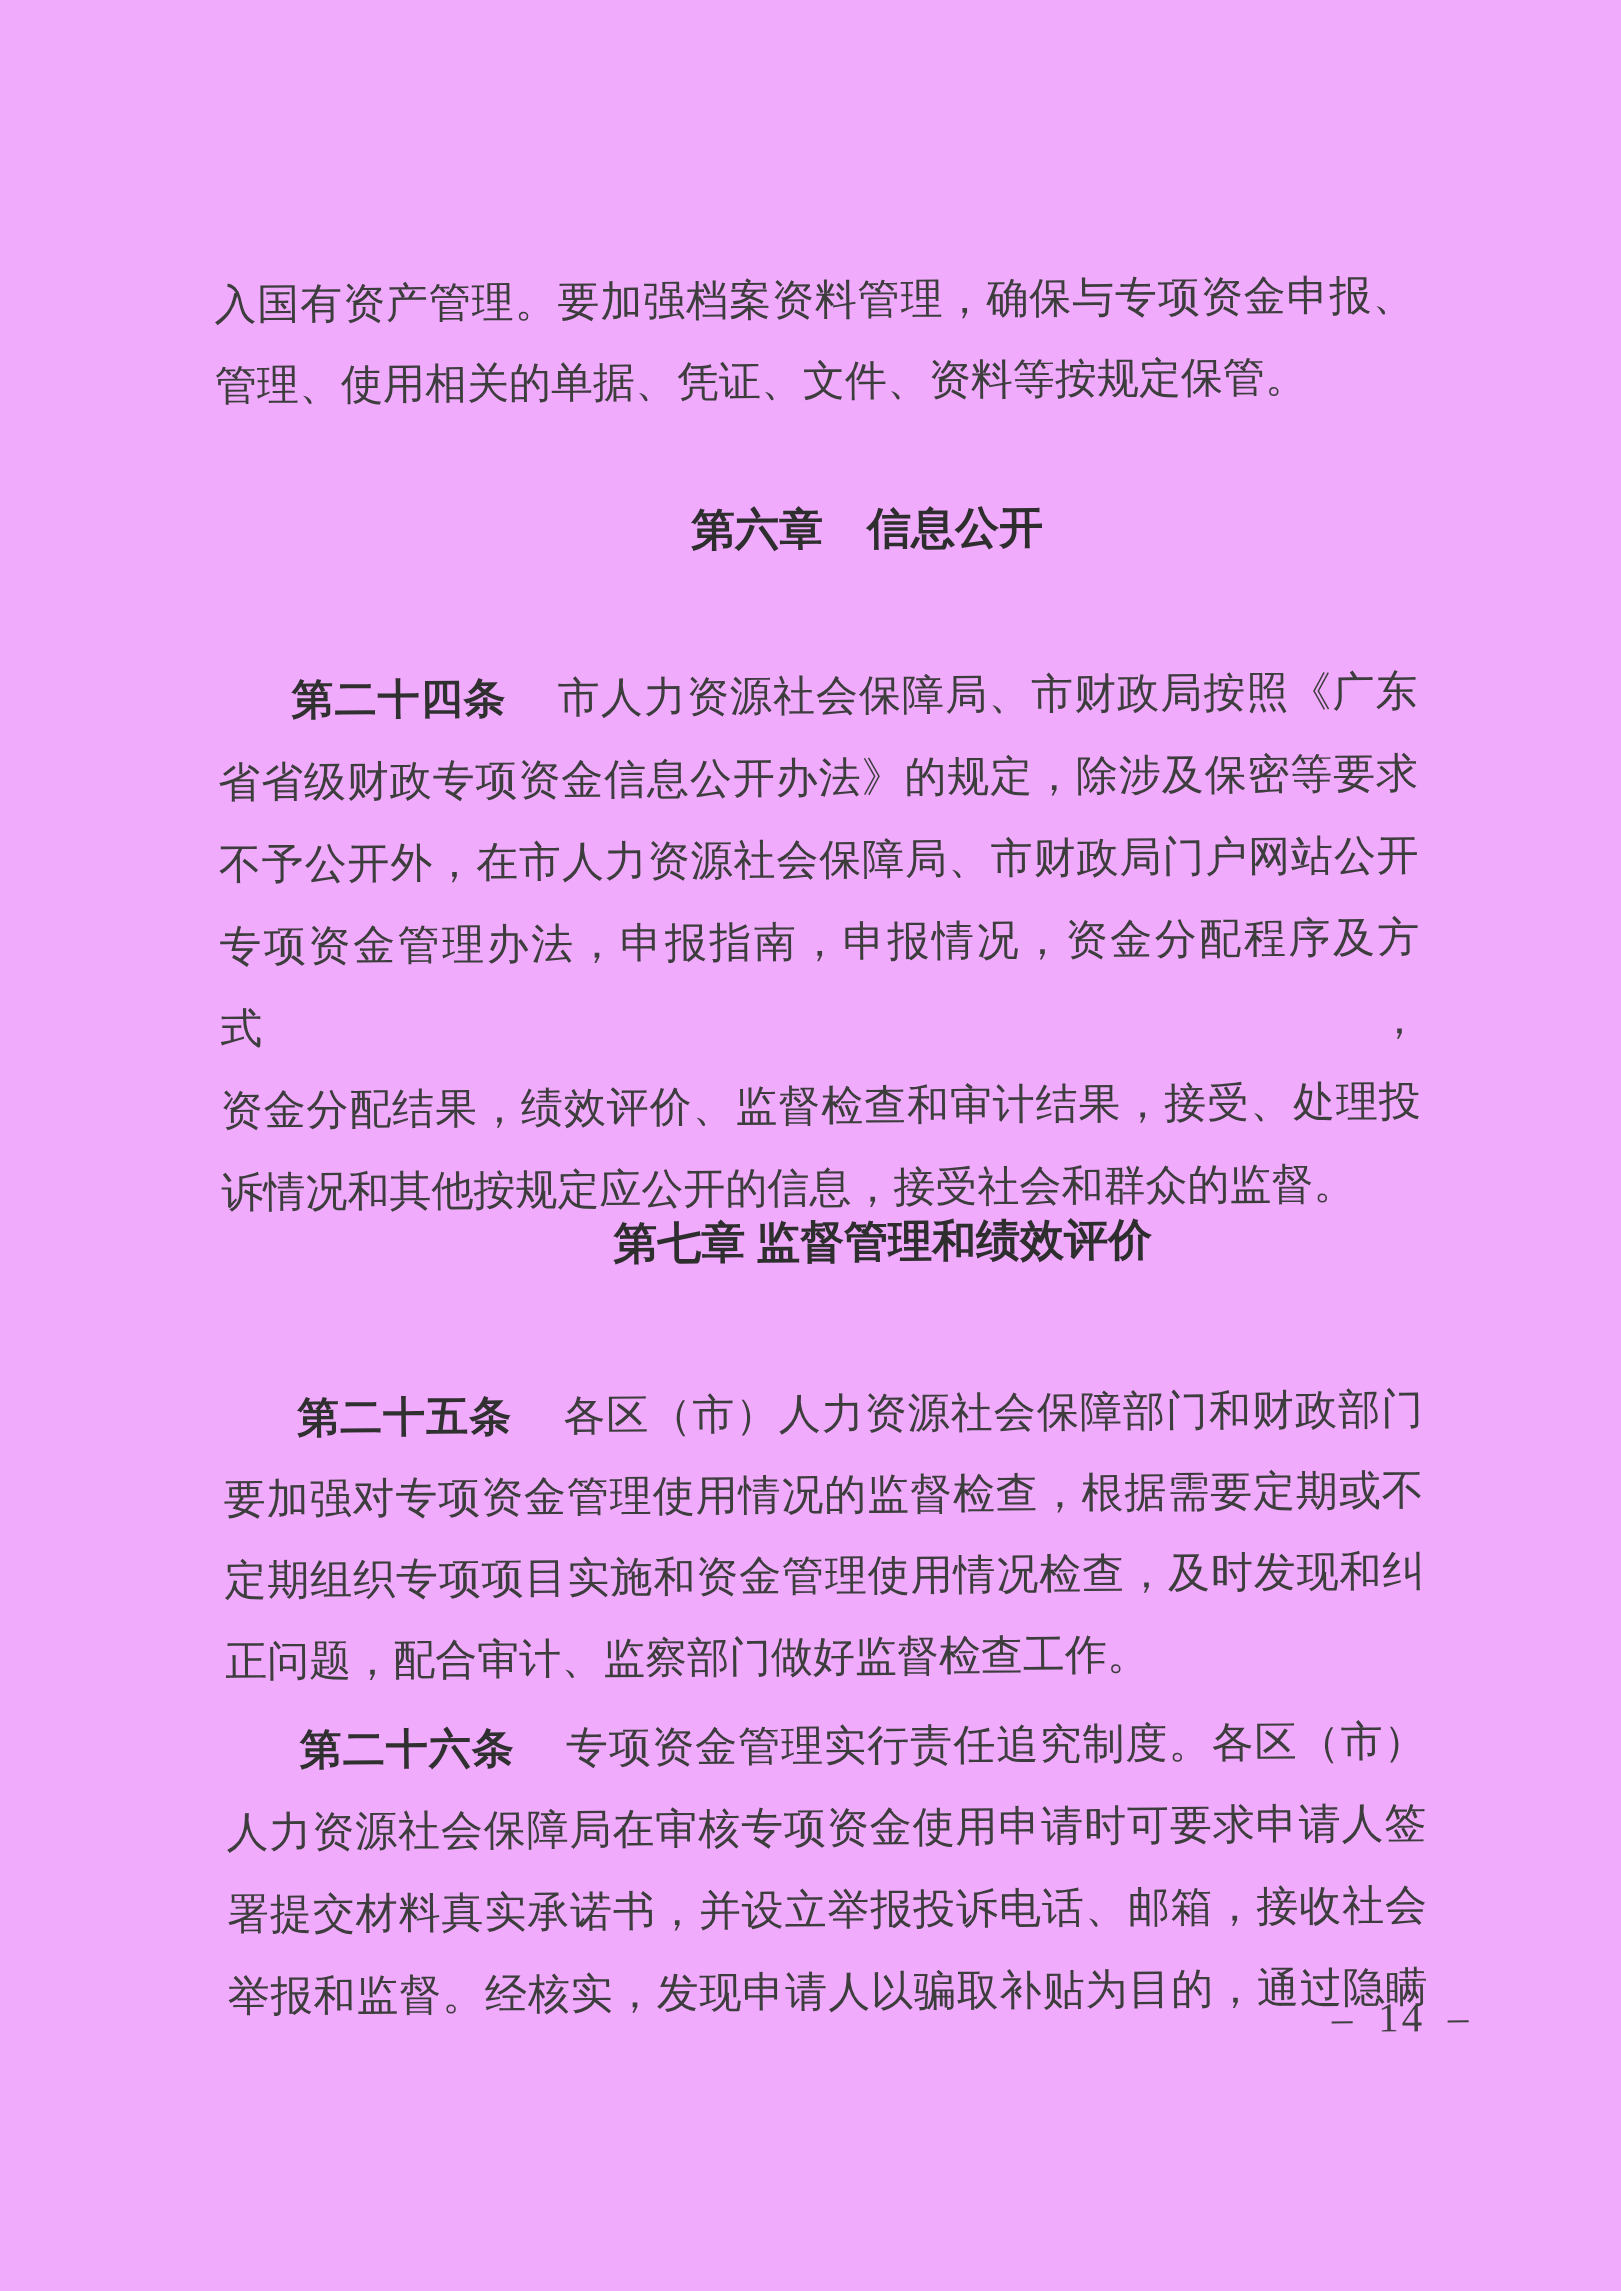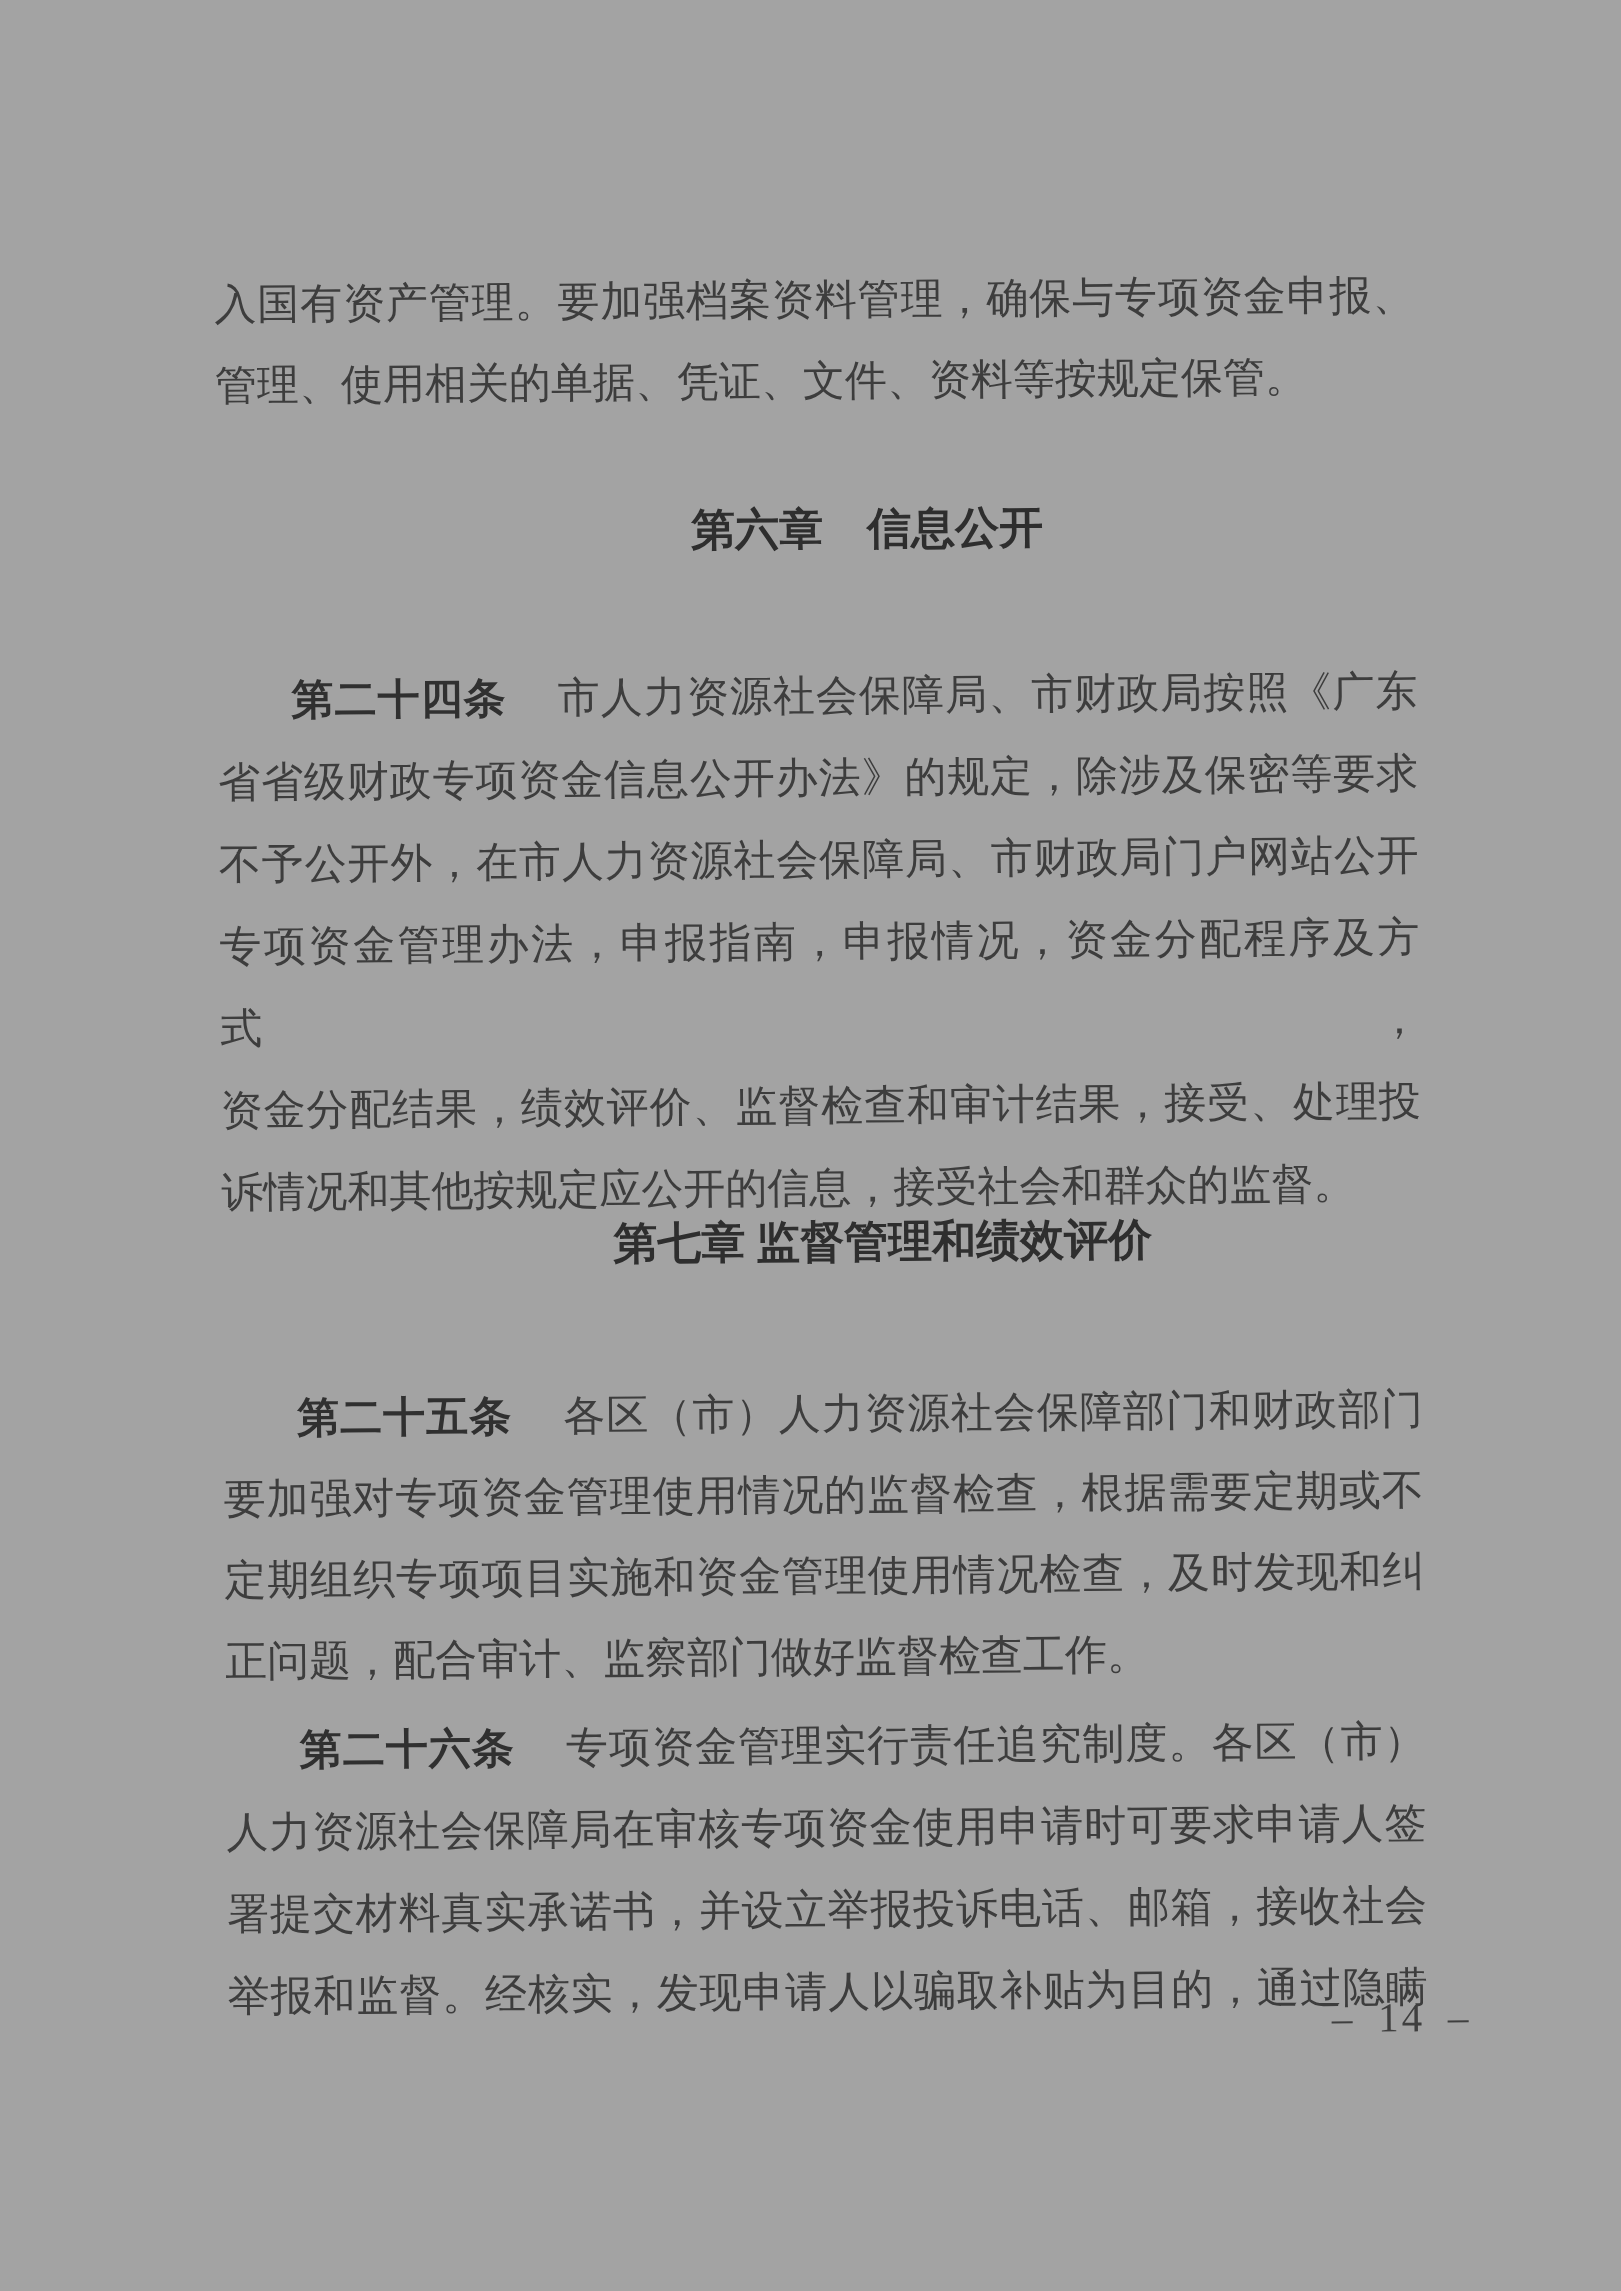--- a/index.html
+++ b/index.html
@@ -7,21 +7,21 @@
     padding: 0;
     width: 1621px;
     height: 2292px;
     overflow: hidden;
     background: #f4f4f2;
     font-family: "Liberation Serif", "DejaVu Serif", serif;
   }
   .sheet {
     position: absolute;
     inset: 0;
-    background: #a3a3a3;
+    background: #f0abfc;
   }
   
   .scan-rot {
     position: absolute;
     inset: 0;
     transform: rotate(-0.45deg);
     transform-origin: 811px 1146px;
   }
   .block {
     position: absolute;

